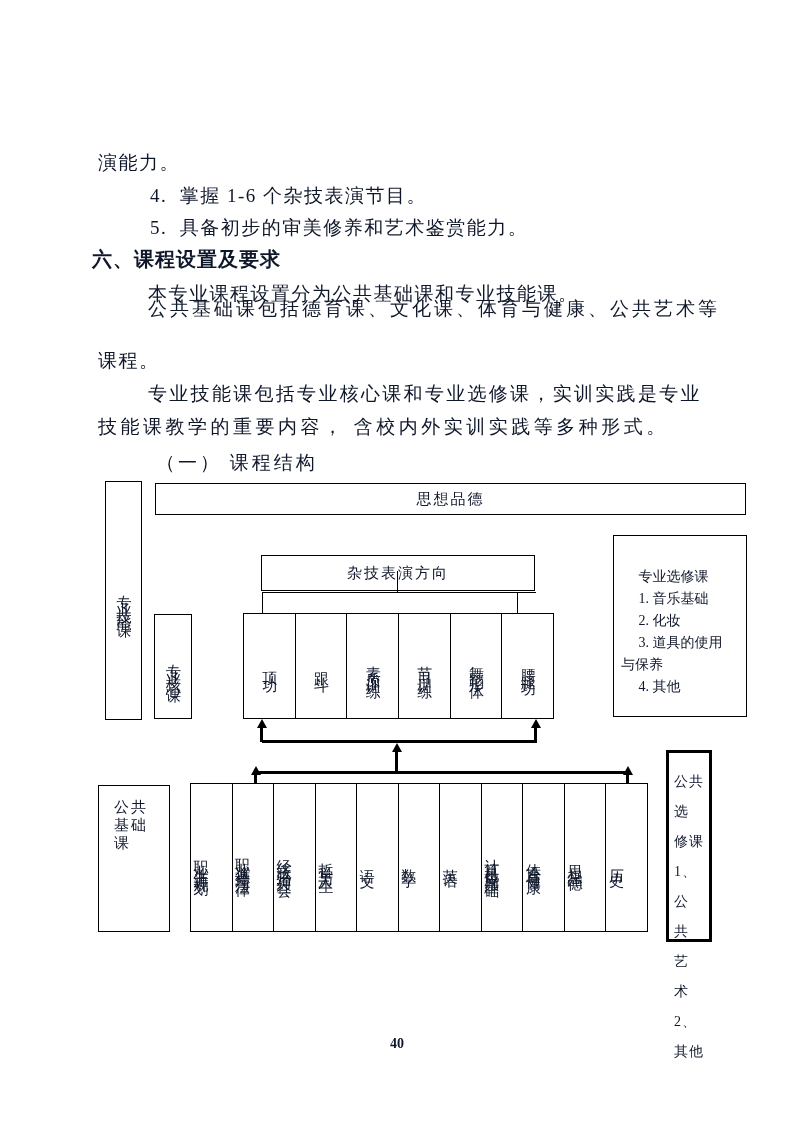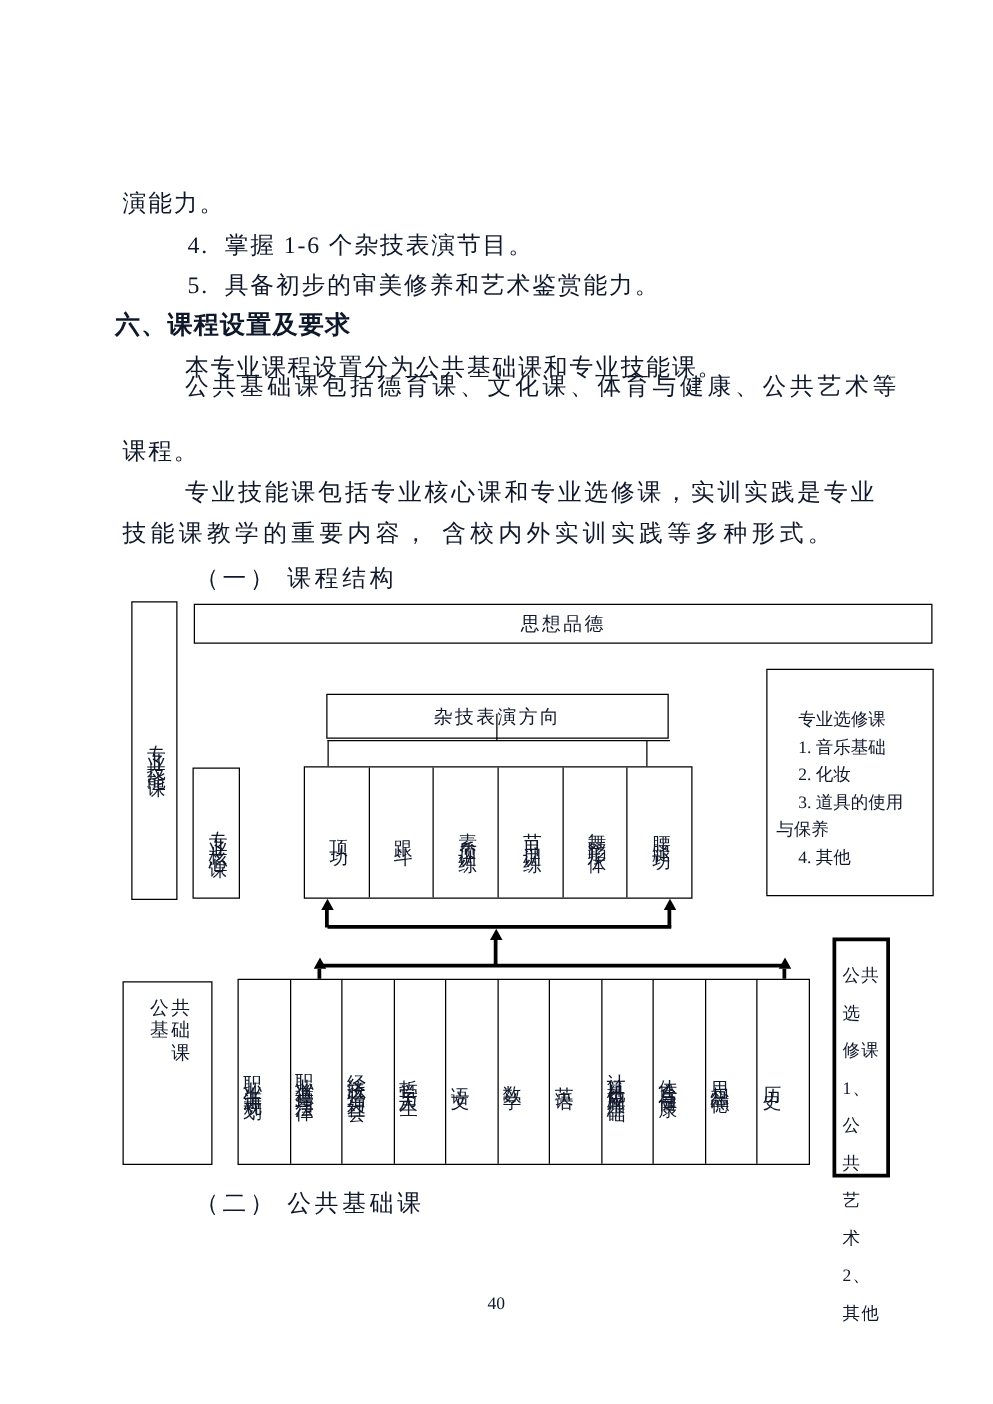--- a/index.html
+++ b/index.html
@@ -36,28 +36,28 @@
   }
   .prewrap { white-space:pre-wrap; }
   #elective-skill {
     align-items:flex-start; justify-content:flex-start;
     padding:30px 4px 4px 7px; font-size:14px; line-height:22px;
   }
   #elective-public {
     border-width:3px; align-items:flex-start; justify-content:flex-start;
     padding:14px 2px 0 5px; font-size:14px; line-height:30px; letter-spacing:1px;
   }
-  #basic-cat { line-height:18px; letter-spacing:2px; text-align:right;
+  #basic-cat { line-height:18px; letter-spacing:2px; text-align:left;
     align-items:flex-start; padding-top:12px; }
   #basic-cat .wrapbox { width:40px; word-break:break-all; }
   #practice-box, #direction-box { letter-spacing:2px; }
   .ls7 { letter-spacing:7px; }
   .ls6 { letter-spacing:6px; }
   .ls4 { letter-spacing:4px; }
-  #pageno { width:100%; text-align:center; font-size:14px; }
+  #pageno { width:100%; text-align:center; font-size:14px;font-weight:bold; }
 </style>
 </head>
 <body>
 
 <div id="page">
 
   <div class="abs bodyline" style="left:98px; top:150px;">演能力。</div>
   <div class="abs bodyline" style="left:150px; top:183px;">4.  掌握 1-6 个杂技表演节目。</div>
   <div class="abs bodyline" style="left:150px; top:215px;">5.  具备初步的审美修养和艺术鉴赏能力。</div>
   <div class="abs heading" style="left:92px; top:246px;">六、课程设置及要求</div>
@@ -174,17 +174,16 @@
 
   <div class="box prewrap" id="elective-public" style="left:666px; top:750px; width:46px; height:192px;">
     <span class="prewrap">公共选
 修课
 1、公
 共 艺
 术
 2、其他</span>
   </div>
 
-  <div class="abs bodyline just" style="left:156px; top:950px;">（二） 公共基础课</div>
 
   <div class="abs" id="pageno" style="top:1036px; left:0;">40</div>
 
 </div>
 
 </body></html>

